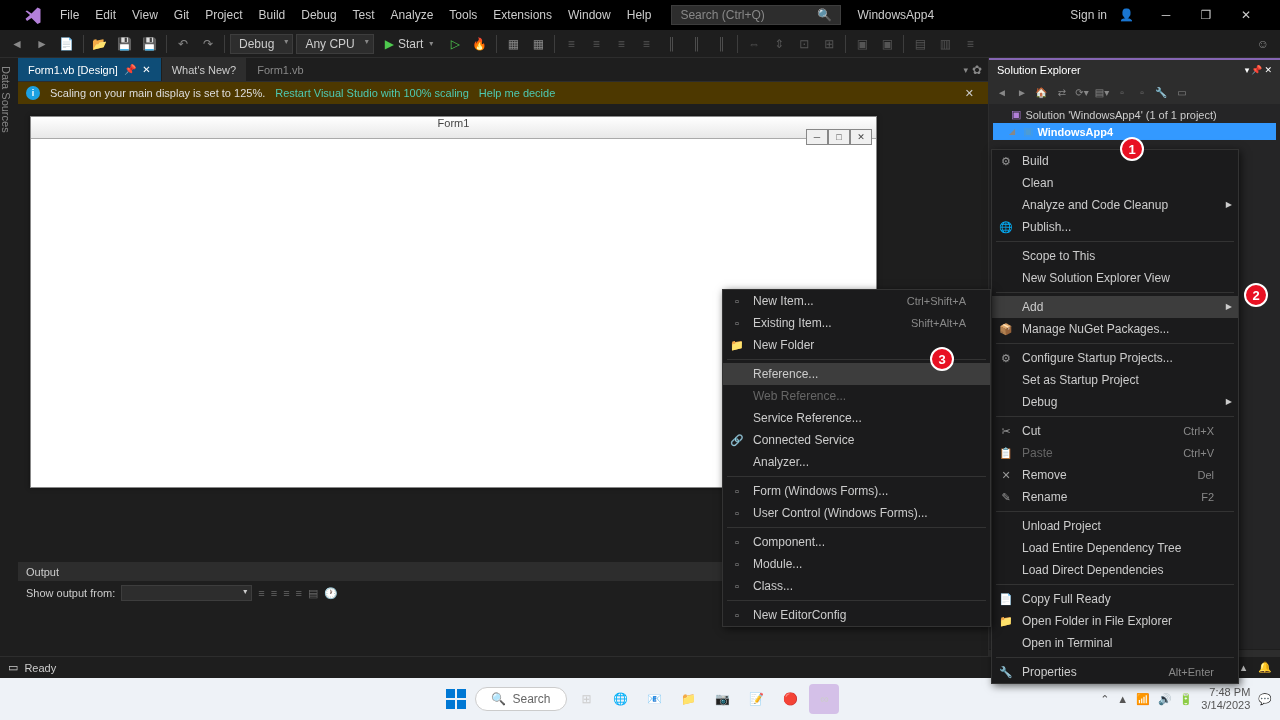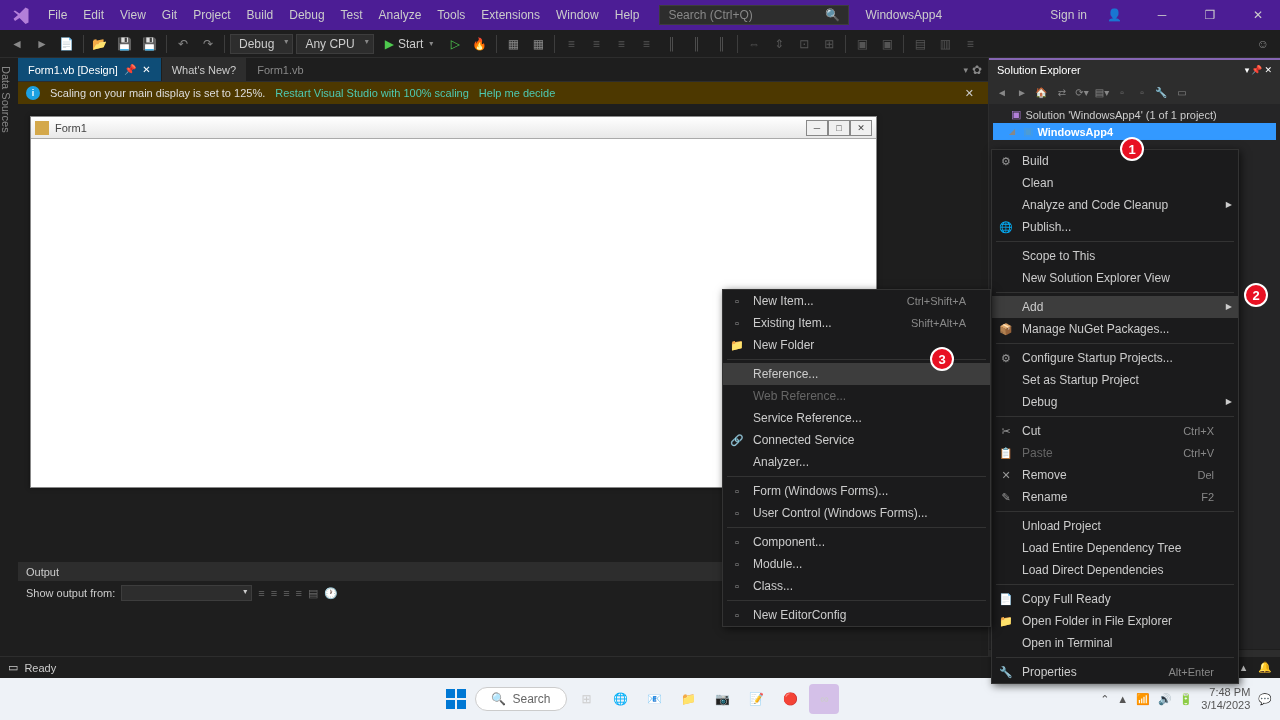--- a/index.html
+++ b/index.html
@@ -1,25 +1,25 @@
 <!DOCTYPE html>
 <html><head>
 <meta charset="utf-8">
 <style>
 * { margin: 0; padding: 0; box-sizing: border-box; font-family: 'Segoe UI', Tahoma, sans-serif; }
 body { background: #1e1e1e; color: #cccccc; font-size: 12px; overflow: hidden; width: 1280px; height: 720px; position: relative; }
 
 
-.titlebar { height: 30px; background: #4c1d95; display: flex; align-items: center; padding: 0 4px; }
+.titlebar { height: 30px; background: #000000; display: flex; align-items: center; padding: 0 16px; }
 .titlebar .vs-logo { width: 20px; height: 20px; margin: 0 8px; display: flex; align-items: center; }
 .titlebar .menu-item { padding: 4px 8px; cursor: pointer; color: #ccc; }
-.searchbox { margin-left: 12px; background: #2d2d2d; border: 1px solid #3d3d3d; padding: 2px 8px; width: 190px; color: #888; display: flex; align-items: center; justify-content: space-between; }
+.searchbox { margin-left: 12px; background: #2d2d2d; border: 1px solid #3d3d3d; padding: 2px 8px; width: 170px; color: #888; display: flex; align-items: center; justify-content: space-between; }
 .searchbox .mag { color: #888; }
 .project-name { margin-left: 16px; color: #ccc; }
-.titlebar .right { margin-left: auto; display: flex; align-items: center; gap: 12px; }
+.titlebar .right { margin-left: auto; display: flex; align-items: center; gap: 4px; }
 .signin { padding: 4px 8px; color: #ccc; }
 .win-btn { width: 36px; height: 24px; display: flex; align-items: center; justify-content: center; color: #ccc; cursor: pointer; }
 
 
 .toolbar { height: 28px; background: #1e1e1e; border-bottom: 1px solid #2d2d2d; display: flex; align-items: center; padding: 0 6px; gap: 3px; }
 .toolbar .tb-btn { width: 22px; height: 22px; display: flex; align-items: center; justify-content: center; color: #888; cursor: pointer; }
 .toolbar .tb-sep { width: 1px; height: 18px; background: #3d3d3d; margin: 0 2px; }
 .toolbar .combo { background: #2d2d2d; border: 1px solid #3d3d3d; padding: 2px 18px 2px 8px; color: #ccc; position: relative; }
 .toolbar .combo::after { content: '▾'; position: absolute; right: 4px; font-size: 8px; color: #888; }
 .toolbar .start-btn { display: flex; align-items: center; gap: 4px; padding: 2px 8px; color: #ccc; cursor: pointer; }
@@ -40,21 +40,21 @@
 
 
 .infobar { background: #4d3800; color: #ddd; padding: 4px 8px; display: flex; align-items: center; gap: 10px; font-size: 11px; }
 .infobar .info-icon { width: 14px; height: 14px; border-radius: 50%; background: #1ba1e2; color: #fff; display: flex; align-items: center; justify-content: center; font-size: 9px; font-weight: bold; }
 .infobar .link { color: #4ec9b0; cursor: pointer; }
 .infobar .close-x { margin-left: auto; cursor: pointer; color: #ccc; padding: 0 6px; }
 
 
 .designer-wrap { flex: 1; background: #1e1e1e; padding: 12px; }
 .form-window { width: 847px; height: 372px; background: #fff; border: 1px solid #888; position: relative; box-shadow: 0 0 4px rgba(0,0,0,0.5); }
-.form-titlebar { height: 22px; background: linear-gradient(#fff, #e8e8e8); border-bottom: 1px solid #aaa; display: flex; align-items: center; padding: 0 4px; font-size: 11px; color: #444; }
+.form-titlebar { height: 22px; background: linear-gradient(#fff, #e8e8e8); border-bottom: 1px solid #aaa; display: flex; align-items: center; padding: 0 4px; font-size: 11px; color: #444; flex-direction: column; }
 .form-titlebar .form-icon { width: 14px; height: 14px; background: #d4a84b; margin-right: 6px; }
 .form-titlebar .win-controls { margin-left: auto; display: flex; gap: 0; }
 .form-titlebar .fwc { width: 22px; height: 16px; border: 1px solid #888; background: #f0f0f0; display: flex; align-items: center; justify-content: center; font-size: 9px; color: #444; cursor: pointer; }
 .form-body { height: calc(100% - 22px); background: #fff; }
 
 
 .output-panel { height: 110px; background: #1e1e1e; border-top: 1px solid #2d2d2d; }
 .output-header { background: #2d2d2d; padding: 3px 8px; font-size: 11px; color: #ccc; }
 .output-toolbar { padding: 4px 8px; display: flex; align-items: center; gap: 6px; font-size: 11px; }
 .output-toolbar .combo-out { background: #2d2d2d; border: 1px solid #3d3d3d; padding: 1px 120px 1px 6px; position: relative; }

